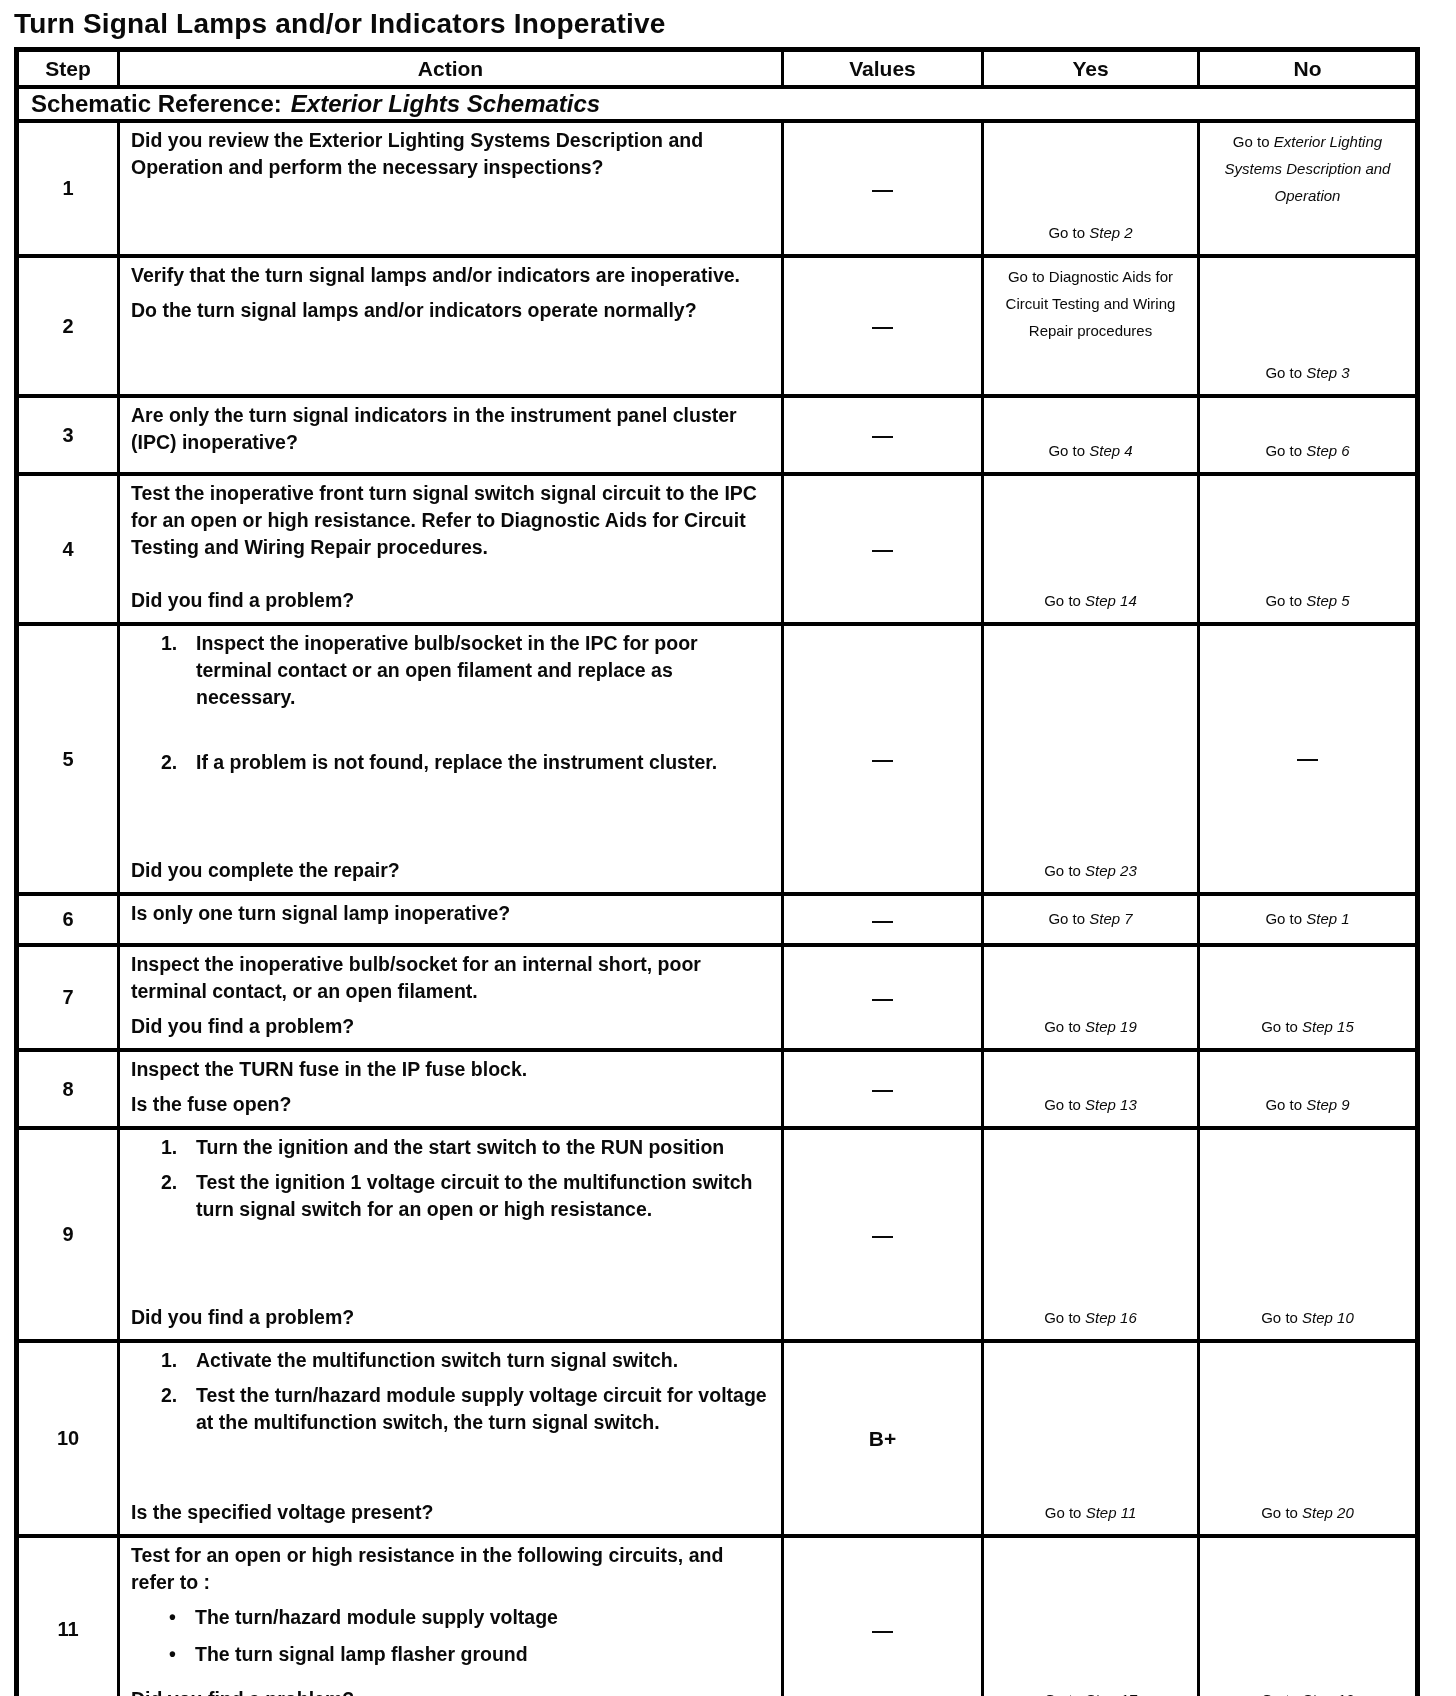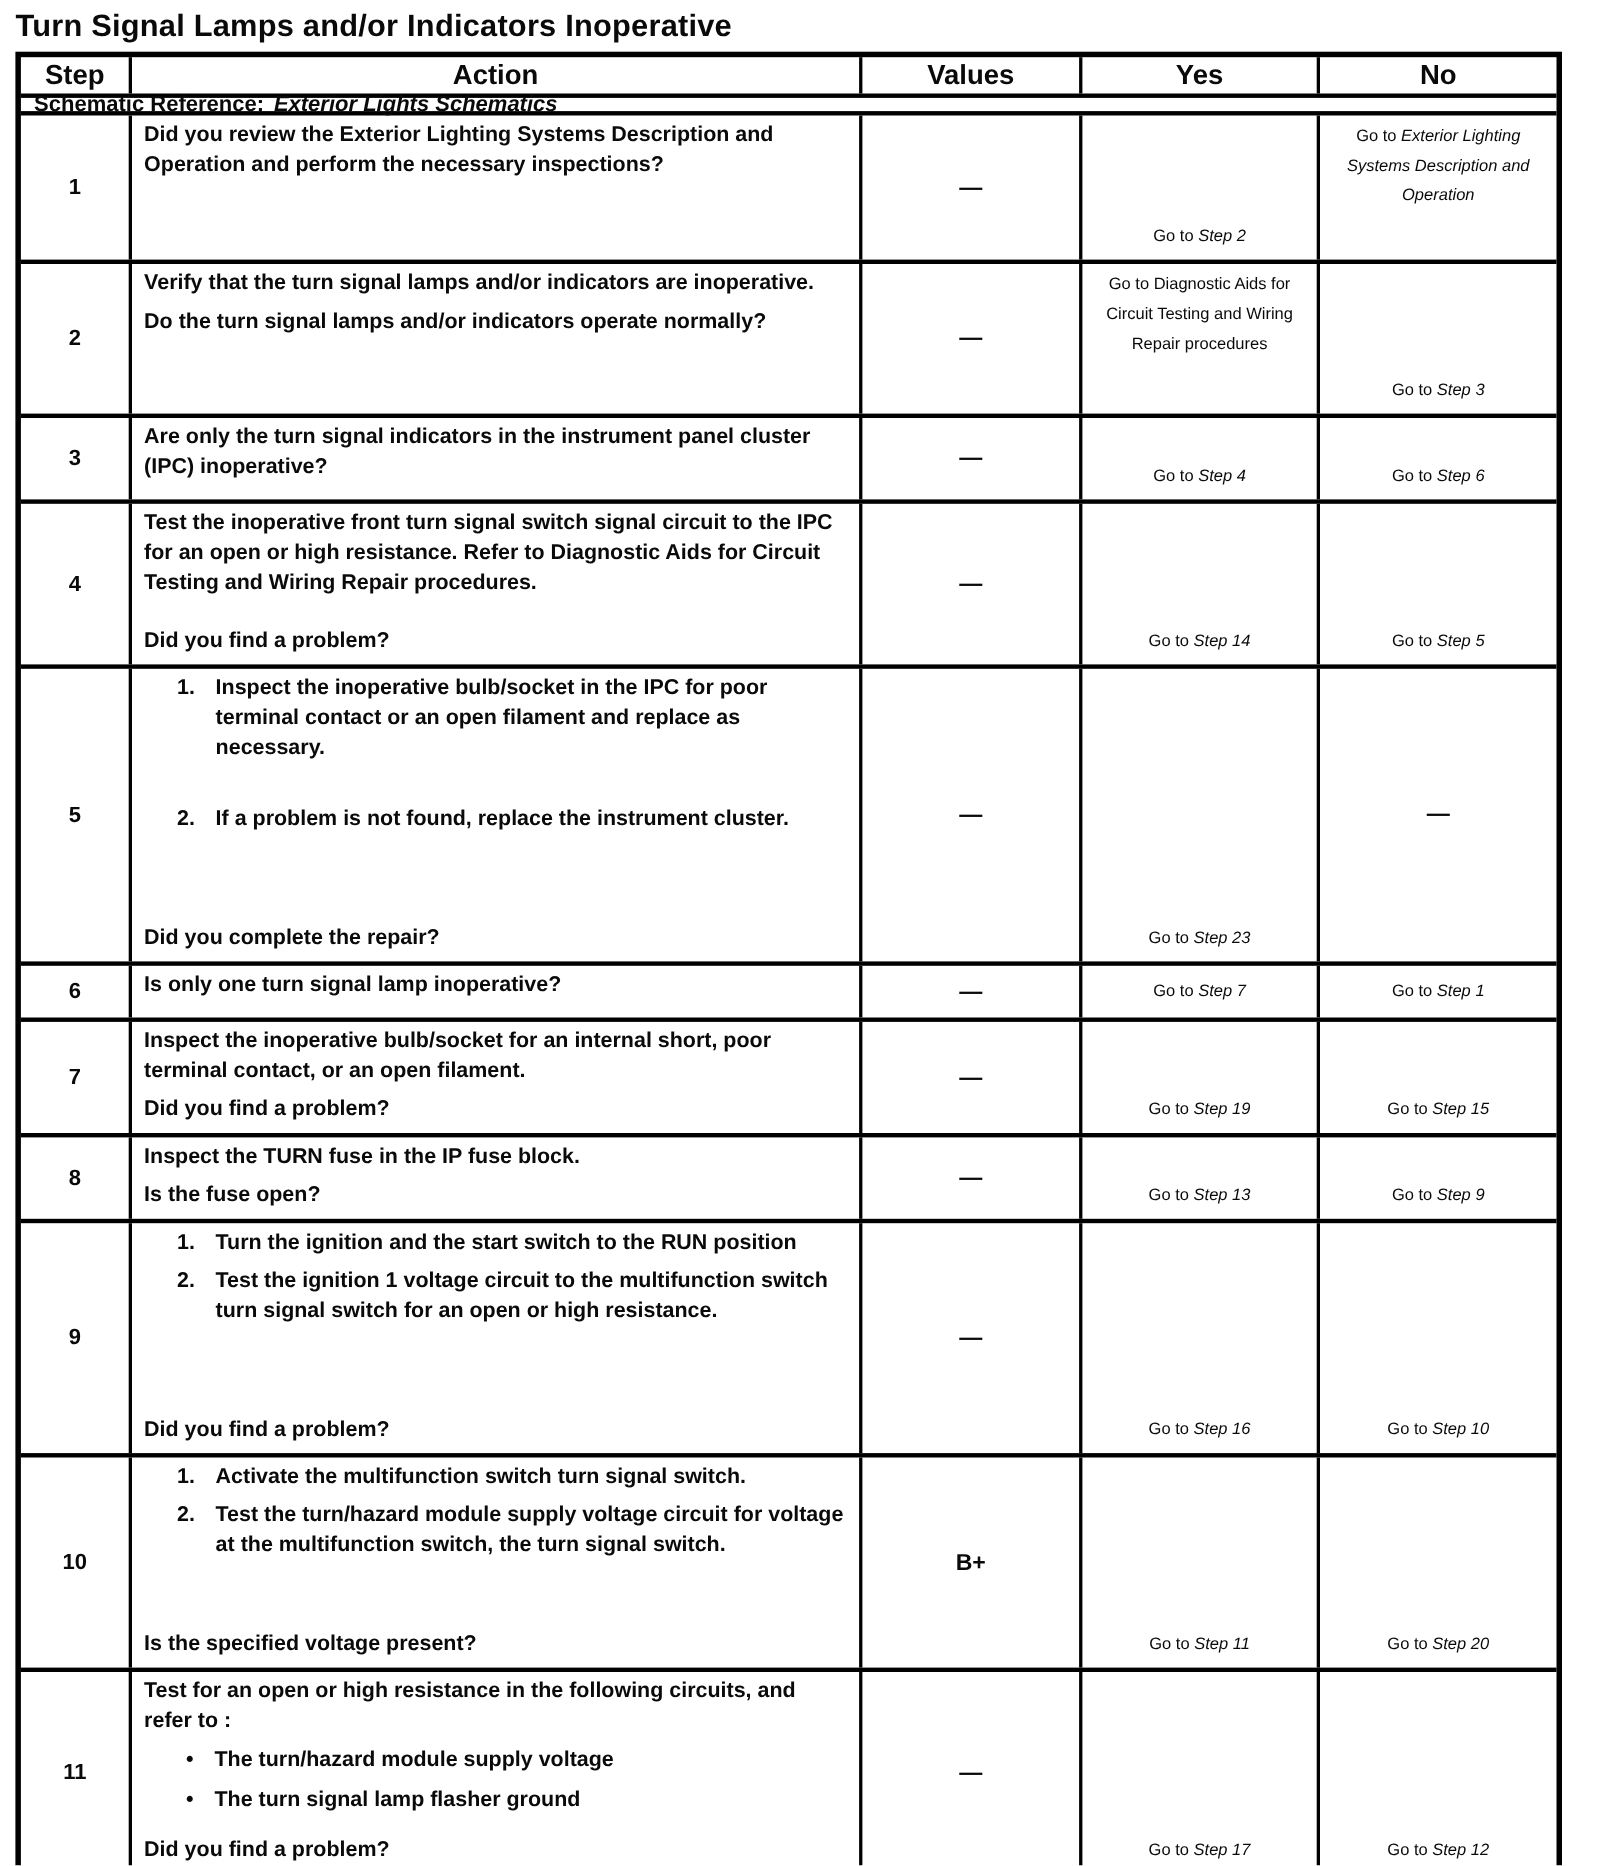--- a/index.html
+++ b/index.html
@@ -45,32 +45,32 @@
     min-width: 0;
   }
   .cell:last-child { border-right: none; }
 
   
   .header-row { height: 37px; }
   .header-cell {
     display: flex;
     align-items: center;
     justify-content: center;
-    font-size: 25px;
+    font-size: 21px;
     font-weight: bold;
   }
 
   
   .schem-row {
     display: flex;
     align-items: center;
-    height: 16px;
+    height: 34px;
     padding-left: 12px;
     box-sizing: border-box;
-    font-size: 20px;
+    font-size: 24px;
   }
   .schem-label { font-weight: bold; }
   .schem-value { font-weight: bold; font-style: italic; margin-left: 9px; }
 
   
   .c-step {
     display: flex;
     align-items: center;
     justify-content: center;
     font-size: 20px;

